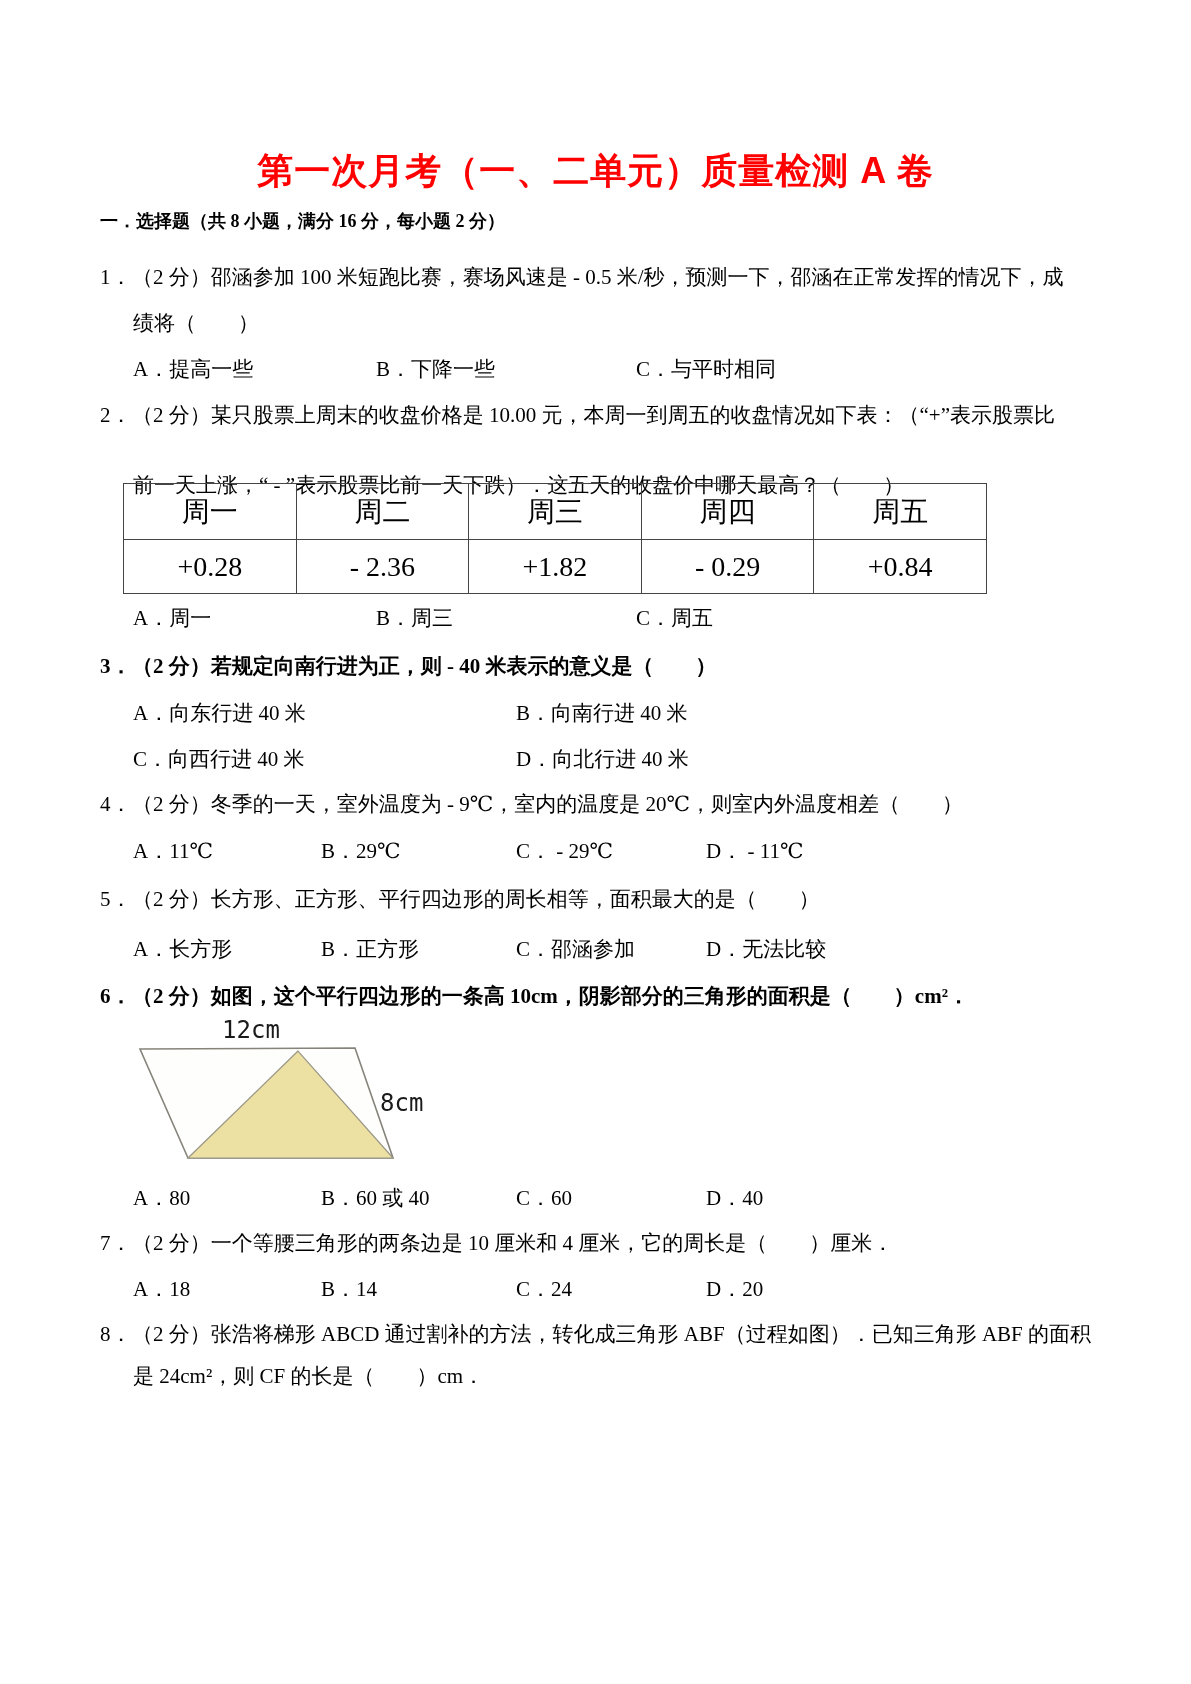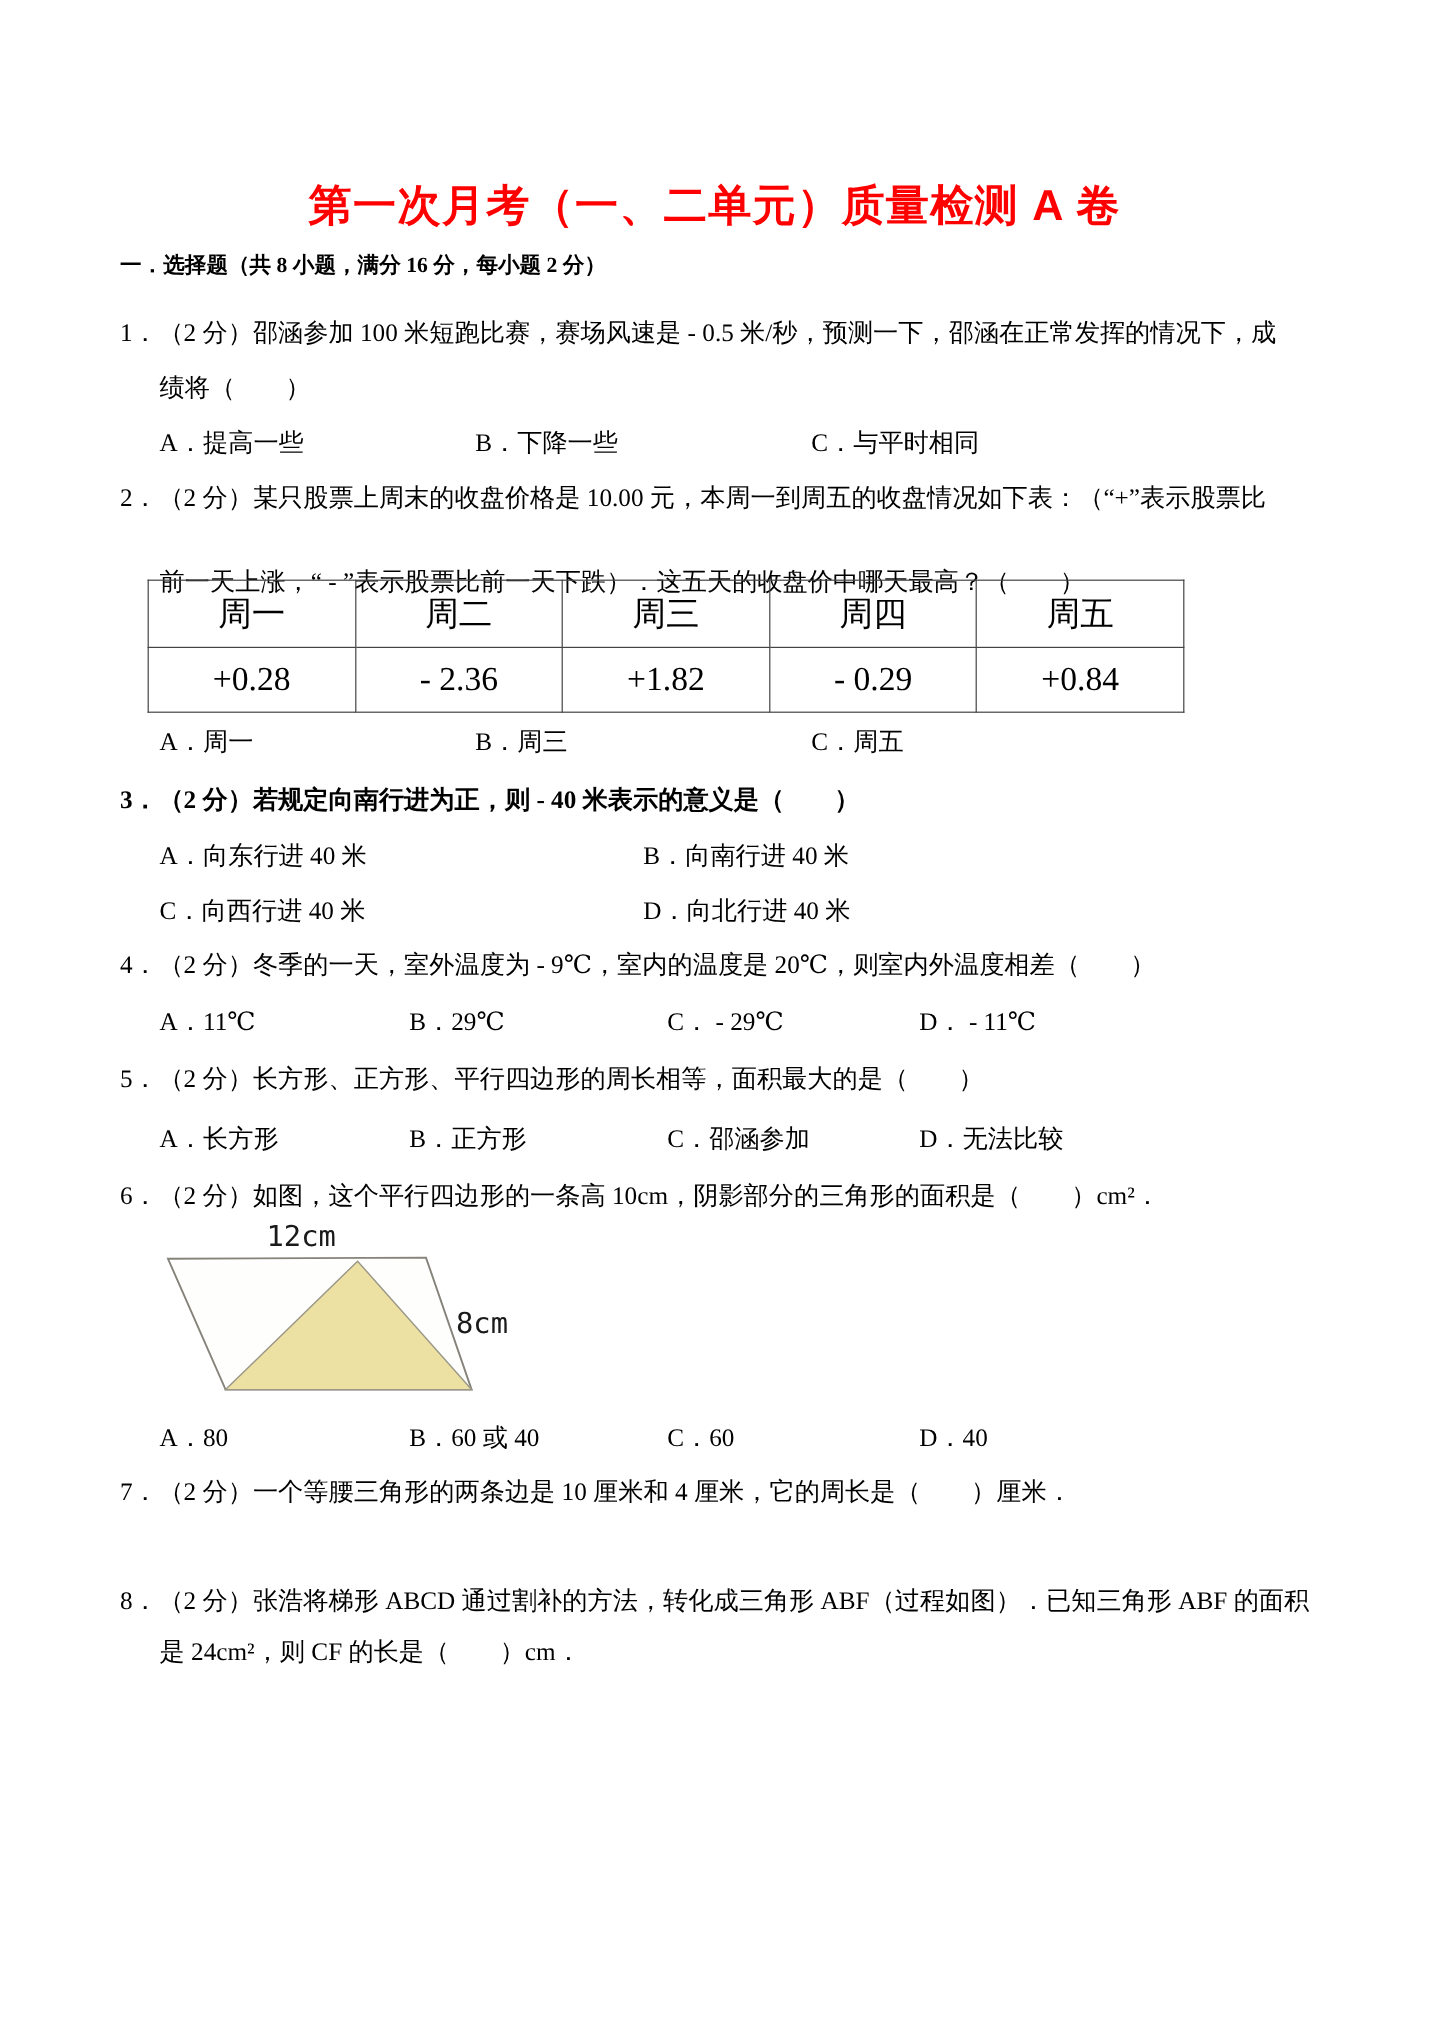--- a/index.html
+++ b/index.html
@@ -18,21 +18,21 @@
     text-align:center;
     font-family:"Liberation Sans","DejaVu Sans",sans-serif;
     font-weight:bold;
     font-size:36px;
     letter-spacing:1px;
   }
   .sec-heading { left:100px; font-weight:bold; font-size:18px; }
   .stem { left:100px; }
   .cont { left:133px; }
   .qnum { display:inline-block; min-width:32px; }
-  .opts { left:133px; display:grid;gap:20px; }
+  .opts { left:133px; display:grid; }
   .opts.c3 { grid-template-columns:243px 260px auto; }
   .opts.c4 { grid-template-columns:188px 195px 190px auto; }
   .opts.c2 { grid-template-columns:383px auto; }
   .stock-table {
     position:absolute; left:123px; top:483px;
     width:864px; border-collapse:collapse;
     font-size:28px; table-layout:fixed;
   }
   .stock-table td {
     border:1px solid #444; text-align:center;
@@ -119,21 +119,21 @@
   <div class="row stem" style="top:886px;">
     <span class="qnum">5．</span><span>（2 分）长方形、正方形、平行四边形的周长相等，面积最大的是（　　）</span>
   </div>
   <div class="row opts c4" style="top:936px;">
     <span>A．长方形</span>
     <span>B．正方形</span>
     <span>C．邵涵参加</span>
     <span>D．无法比较</span>
   </div>
 
-  <div class="row stem" style="top:983px;">
+  <div class="row stem" style="top:983px;font-weight:bold;">
     <span class="qnum">6．</span><span>（2 分）如图，这个平行四边形的一条高 10cm，阴影部分的三角形的面积是（　　）cm²．</span>
   </div>
 
   <div class="figure">
     <svg width="320" height="152" viewBox="0 0 320 152">
       <polygon points="12,33 227,32 265,142 60,142" fill="#fefefc" stroke="#85837a" stroke-width="1.6"></polygon>
       <polygon points="170,35 60,142 265,142" fill="#ece0a2" stroke="#9a9788" stroke-width="1.2"></polygon>
       <text class="fig-label" x="123" y="22" text-anchor="middle">12cm</text>
       <text class="fig-label" x="252" y="95" text-anchor="start">8cm</text>
     </svg>
@@ -142,19 +142,25 @@
   <div class="row opts c4" style="top:1185px;">
     <span>A．80</span>
     <span>B．60 或 40</span>
     <span>C．60</span>
     <span>D．40</span>
   </div>
 
   <div class="row stem" style="top:1230px;">
     <span class="qnum">7．</span><span>（2 分）一个等腰三角形的两条边是 10 厘米和 4 厘米，它的周长是（　　）厘米．</span>
   </div>
+  <div class="row opts c4" style="top:1276px;">
+    <span>A．18</span>
+    <span>B．14</span>
+    <span>C．24</span>
+    <span>D．20</span>
+  </div>
 
   <div class="row stem" style="top:1321px;">
     <span class="qnum">8．</span><span>（2 分）张浩将梯形 ABCD 通过割补的方法，转化成三角形 ABF（过程如图）．已知三角形 ABF 的面积</span>
   </div>
   <div class="row cont" style="top:1363px;">是 24cm²，则 CF 的长是（　　）cm．</div>
 
 </div>
 
 </body></html>

